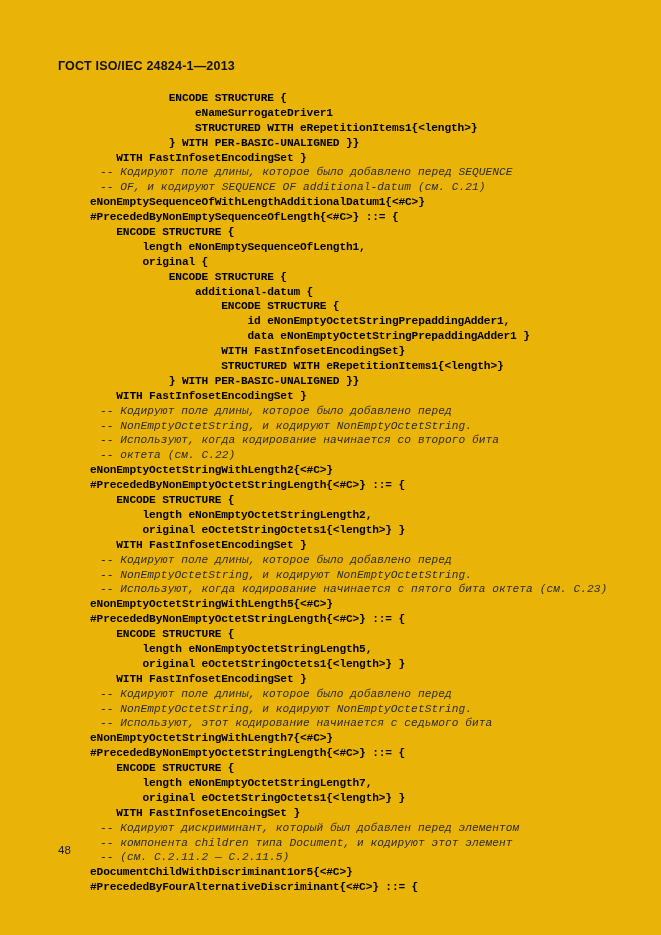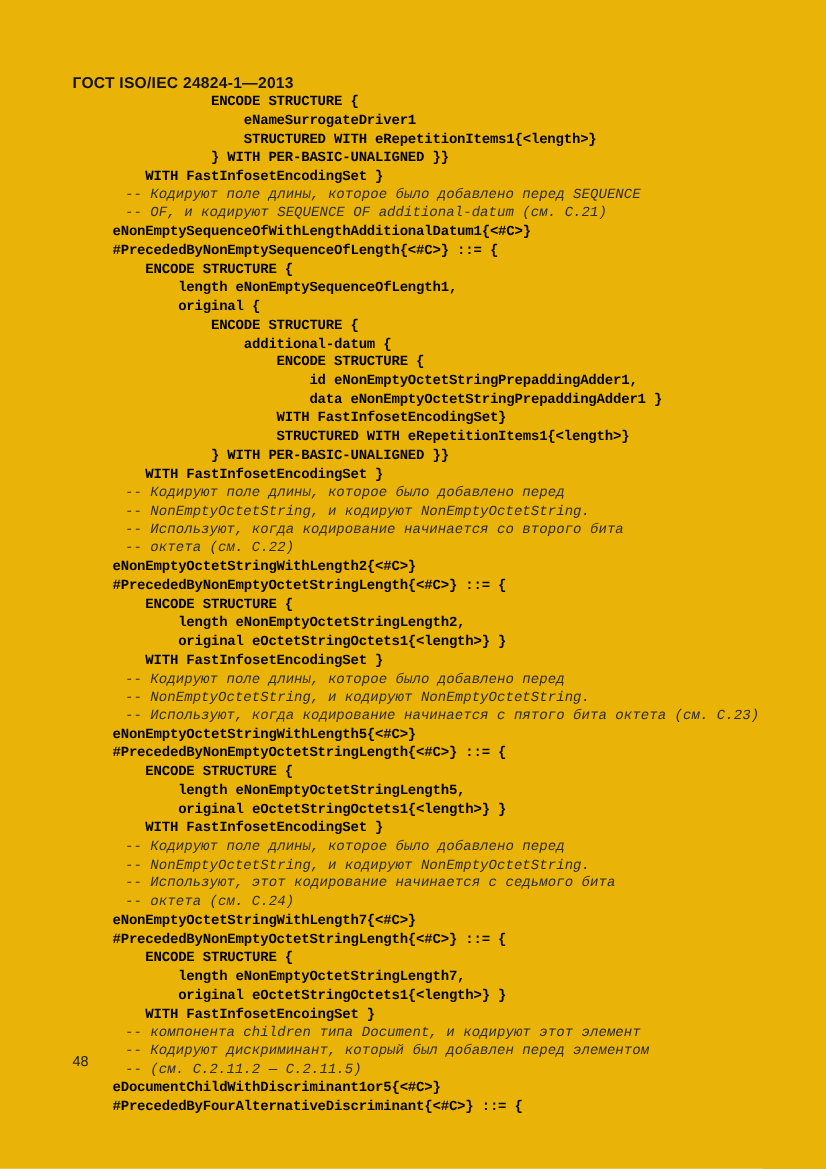--- a/index.html
+++ b/index.html
@@ -32,21 +32,21 @@
     font-weight: bold;
     letter-spacing: 0.2px;
     white-space: pre;
     color: #111111;
   }
 
   
   #code-body {
     position: absolute;
     left: 90px;
-    top: 75px;
+    top: 91px;
     width: 545px;
   }
 
   .code-line {
     font-family: "Liberation Mono", "DejaVu Sans Mono", monospace;
     font-size: 11.2px;
     line-height: 14.9px;
     height: 14.9px;
     white-space: pre;
     color: #000000;
@@ -122,29 +122,28 @@
       <div class="code-line comment">-- Используют, когда кодирование начинается с пятого бита октета (см. C.23)</div>
       <div class="code-line src">eNonEmptyOctetStringWithLength5{&lt;#C&gt;}</div>
       <div class="code-line src">#PrecededByNonEmptyOctetStringLength{&lt;#C&gt;} ::= {</div>
       <div class="code-line src">    ENCODE STRUCTURE {</div>
       <div class="code-line src">        length eNonEmptyOctetStringLength5,</div>
       <div class="code-line src">        original eOctetStringOctets1{&lt;length&gt;} }</div>
       <div class="code-line src">    WITH FastInfosetEncodingSet }</div>
       <div class="code-line comment">-- Кодируют поле длины, которое было добавлено перед</div>
       <div class="code-line comment">-- NonEmptyOctetString, и кодируют NonEmptyOctetString.</div>
       <div class="code-line comment">-- Используют, этот кодирование начинается с седьмого бита</div>
-      <div class="code-line comment">-- октета (см. C.24)</div>
       <div class="code-line src">eNonEmptyOctetStringWithLength7{&lt;#C&gt;}</div>
       <div class="code-line src">#PrecededByNonEmptyOctetStringLength{&lt;#C&gt;} ::= {</div>
       <div class="code-line src">    ENCODE STRUCTURE {</div>
       <div class="code-line src">        length eNonEmptyOctetStringLength7,</div>
       <div class="code-line src">        original eOctetStringOctets1{&lt;length&gt;} }</div>
       <div class="code-line src">    WITH FastInfosetEncoingSet }</div>
+      <div class="code-line comment">-- Кодируют дискриминант, который был добавлен перед элементом</div>
       <div class="code-line comment">-- компонента children типа Document, и кодируют этот элемент</div>
-      <div class="code-line comment">-- Кодируют дискриминант, который был добавлен перед элементом</div>
       <div class="code-line comment">-- (см. C.2.11.2 — C.2.11.5)</div>
       <div class="code-line src">eDocumentChildWithDiscriminant1or5{&lt;#C&gt;}</div>
       <div class="code-line src">#PrecededByFourAlternativeDiscriminant{&lt;#C&gt;} ::= {</div>
     </div>
 
   <div id="page-number">48</div>
 
 </div>
 
 </body></html>

